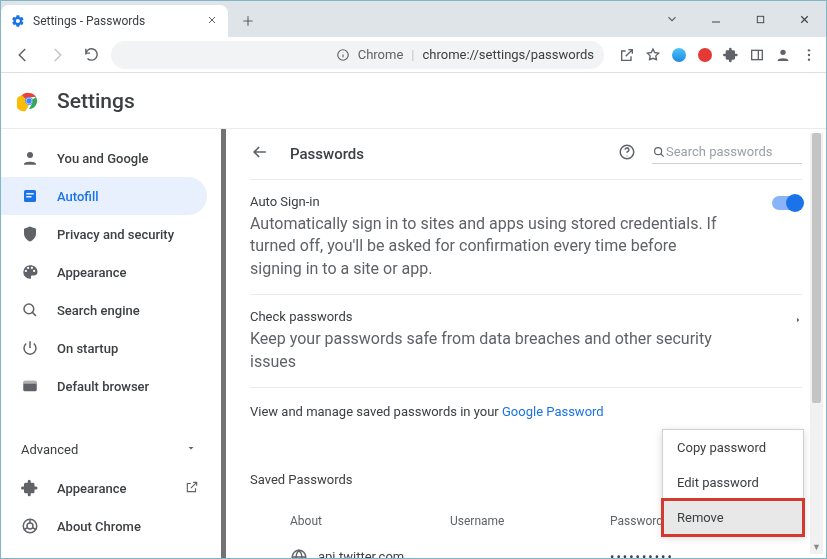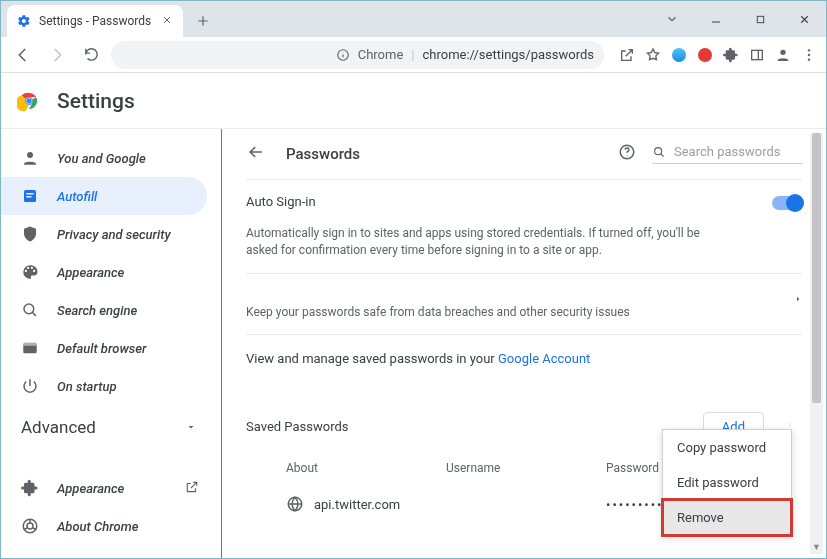--- a/index.html
+++ b/index.html
@@ -1,20 +1,20 @@
 <!DOCTYPE html>
 <html><head>
 <meta charset="utf-8">
 <style>
   * { box-sizing: border-box; margin: 0; padding: 0; font-family: "Segoe UI", Roboto, Arial, sans-serif; }
   body { width: 827px; height: 559px; background: #fff; overflow: hidden; border: 1px solid #7fb8c4; }
 
   
   .title-bar { height: 36px; background: #dfe4e8; display: flex; align-items: flex-end; }
-  .tab { background: #fff; height: 32px; width: 176px; margin-left: 6px; border-radius: 8px 8px 0 0; display: flex; align-items: center; padding: 0 10px; gap: 8px; font-size: 12px; color: #3c4043; }
+  .tab { background: #fff; height: 32px; width: 227px; border-radius: 8px 8px 0 0; display: flex; align-items: center; padding: 0 10px; gap: 8px; font-size: 12px; color: #3c4043; }
   .tab .favi { width: 14px; height: 14px; color: #1a73e8; }
   .tab .close { margin-left: auto; color: #5f6368; }
   .newtab { width: 28px; height: 28px; display:flex; align-items:center; justify-content:center; color:#5f6368; margin-left:6px; margin-bottom:2px; }
   .win-controls { margin-left: auto; display: flex; align-items: center; height: 36px; }
   .win-controls .wc { width: 44px; height: 30px; display:flex; align-items:center; justify-content:center; color:#3c4043; }
   .win-controls .chev { width: 44px; height:30px; display:flex; align-items:center; justify-content:center; color:#5f6368; }
 
   
   .url-bar { height: 36px; background: #fff; border-bottom: 1px solid #e0e0e0; display:flex; align-items:center; padding: 0 8px; gap: 6px; }
   .nav-btn { width: 28px; height: 28px; display:flex; align-items:center; justify-content:center; color:#5f6368; border-radius:50%; }
@@ -32,62 +32,62 @@
   
   .page-header { height: 56px; display:flex; align-items:center; padding: 0 16px; gap:16px; border-bottom:1px solid #ebebeb; }
   .chrome-logo { width:24px; height:24px; }
   .settings-title { font-size:21px; color:#3c4043; font-weight:500; }
   .search-set { margin-left:120px; flex:0 0 540px; height:38px; background:#f1f3f4; border-radius:20px; display:flex; align-items:center; gap:12px; padding:0 16px; color:#5f6368; font-size:14px; }
   .search-set input { border:none; background:transparent; outline:none; font-size:14px; color:#3c4043; flex:1; }
 
   
   .body { display:flex; height: calc(559px - 36px - 36px - 56px - 2px); position:relative; }
   .sidebar { width: 220px; padding-top:10px; }
-  .side-item { height:38px; display:flex; align-items:center; padding-left:20px; gap:18px; font-size:13px; color:#3c4043; border-radius:0 20px 20px 0; margin-right:14px; position:relative;font-style:italic; }
+  .side-item { height:38px; display:flex; align-items:center; padding-left:20px; gap:18px; font-size:13px; color:#3c4043; border-radius:0 20px 20px 0; margin-right:14px; position:relative; }
   .side-item.active { background:#e8f0fe; color:#1a73e8; }
   .side-item.active .side-ic { color:#1a73e8; }
   .side-item.bold { font-weight:500; }
   .side-ic { width:18px; height:18px; color:#5f6368; display:flex; align-items:center; justify-content:center; }
   .side-ic svg { width:18px; height:18px; }
   .side-item .ext-link { margin-left:auto; margin-right:8px; color:#5f6368; }
   .sidebar-gap { height:12px; }
-  .adv { padding-left:20px; padding-right:24px; height:40px; display:flex; align-items:flex-start; font-size:17px; color:#3c4043; }
+  .adv { padding-left:20px; padding-right:24px; height:40px; display:flex; align-items:flex-end; font-size:13px; color:#3c4043; }
   .adv .caret { margin-left:auto; color:#5f6368; }
 
   
-  .main { flex:1; background:#fff; border-left:1px solid #737373; padding: 0 24px 12px 24px; overflow:hidden; position:relative; }
+  .main { flex:1; background:#fff; border-left:5px solid #737373; padding: 0 24px 12px 24px; overflow:hidden; position:relative; }
   .section-head { height:50px; display:flex; align-items:center; gap:20px; }
   .back-arrow { color:#5f6368; }
   .sec-title { font-size:15px; font-weight:500; color:#3c4043; }
   .head-right { margin-left:auto; display:flex; align-items:center; gap:16px; color:#5f6368; }
-  .search-passwords { display:flex; align-items:center; gap:8px; font-size:13px; color:#9aa0a6; border-bottom:1px solid #cfcfcf; width:150px; padding-bottom:4px; }
+  .search-passwords { display:flex; align-items:center; font-size:13px; color:#9aa0a6; border-bottom:1px solid #cfcfcf; width:150px; padding-bottom:4px; }
   .setting-row { padding: 14px 0; border-top:1px solid #ebebeb; display:flex; align-items:flex-start; }
   .row-text { flex:1; }
   .row-title { font-size:13px; color:#3c4043; }
-  .row-desc { font-size:12px; color:#5f6368; margin-top:16px; line-height:1.4; max-width:480px; }
+  .row-desc { font-size:16px; color:#5f6368; margin-top:4px; line-height:1.4; max-width:480px; }
   .toggle { width:30px; height:14px; background:#8ab4f8; border-radius:7px; position:relative; margin-top:2px; }
   .toggle::after { content:""; position:absolute; right:-2px; top:-2px; width:18px; height:18px; background:#1a73e8; border-radius:50%; }
   .chevron-r { color:#5f6368; margin-top:2px; }
   .info-row { padding:16px 0; border-top:1px solid #ebebeb; font-size:13px; color:#3c4043; }
   .info-row a { color:#1a73e8; text-decoration:none; }
   .saved-head { display:flex; align-items:center; padding:30px 0 12px; font-size:13px; color:#3c4043; }
   .add-btn { margin-left:auto; border:1px solid #dadce0; padding:6px 18px; border-radius:4px; color:#1a73e8; font-size:13px; background:#fff; }
   .more-btn { margin-left:14px; color:#5f6368; width:24px; text-align:center; }
   .table-head { display:flex; font-size:12px; color:#5f6368; padding: 8px 0 8px 40px; }
   .col-site { width:160px; }
   .col-user { width:160px; }
   .col-pass { flex:1; }
   .table-row { display:flex; align-items:center; padding: 12px 0 12px 40px; font-size:13px; color:#3c4043; }
   .site-col { width:160px; display:flex; align-items:center; gap:10px; }
   .site-ic { width:18px; height:18px; color:#5f6368; }
   .user-col { width:160px; }
   .pass-col { flex:1; letter-spacing:2px; }
 
   
-  .ctx-menu { position:absolute; right:34px; top:300px; width:130px; background:#fff; border:1px solid #d0d0d0; box-shadow:0 2px 8px rgba(0,0,0,0.15); font-size:13px; color:#3c4043; z-index:10; }
+  .ctx-menu { position:absolute; right:22px; top:300px; width:142px; background:#fff; border:1px solid #d0d0d0; box-shadow:0 2px 8px rgba(0,0,0,0.15); font-size:13px; color:#3c4043; z-index:10; }
   .ctx-item { padding:10px 14px; }
   .ctx-item.hl { background:#e8e8e8; outline:3px solid #d23a2f; outline-offset:-1px; }
 
   
   .scroll { position:absolute; right:3px; top:4px; bottom:4px; width:13px; background:#f1f1f1; }
   .scroll .thumb { position:absolute; top:0; height:270px; left:2px; right:2px; background:#c4c4c4; border-radius:2px; }
   .scroll .arr { position:absolute; left:0; right:0; height:14px; display:flex; align-items:center; justify-content:center; color:#8a8a8a; font-size:9px; }
   .scroll .arr.up { top:0; }
   .scroll .arr.dn { bottom:0; }
 </style>
@@ -264,34 +264,34 @@
       <span class="side-ic">
           <svg viewBox="0 0 24 24" stroke="currentColor" stroke-width="2" fill="none">
             <circle cx="10.5" cy="10.5" r="6.5"></circle>
             <path d="M20 20l-4.8-4.8"></path>
           </svg>
         </span>
       <span>Search engine</span>
     </div>
     <div class="side-item bold">
       <span class="side-ic">
+          <svg viewBox="0 0 24 24" stroke="currentColor" stroke-width="2" fill="none">
+            <path d="M12 3v9M7 6a8 8 0 1 0 10 0"></path>
+          </svg>
+        </span>
+      <span>On startup</span>
+    </div>
+    <div class="side-item bold">
+      <span class="side-ic">
           <svg viewBox="0 0 24 24" fill="currentColor">
             <rect x="3" y="5" width="18" height="14" rx="2"></rect>
             <rect x="3" y="5" width="18" height="4" fill="#fff" opacity="0.5"></rect>
           </svg>
         </span>
       <span>Default browser</span>
-    </div>
-    <div class="side-item bold">
-      <span class="side-ic">
-          <svg viewBox="0 0 24 24" stroke="currentColor" stroke-width="2" fill="none">
-            <path d="M12 3v9M7 6a8 8 0 1 0 10 0"></path>
-          </svg>
-        </span>
-      <span>On startup</span>
     </div>
     <div class="sidebar-gap"></div>
     <div class="adv">
       <span>Advanced</span>
       <span class="caret"><svg width="12" height="12" viewBox="0 0 24 24" fill="currentColor">
             <path d="M7 10l5 5 5-5z"></path>
           </svg></span>
     </div>
     <div class="sidebar-gap"></div>
     <div class="side-item bold">
@@ -342,29 +342,30 @@
     <div class="setting-row">
       <div class="row-text">
         <div class="row-title">Auto Sign-in</div>
         <div class="row-desc">Automatically sign in to sites and apps using stored credentials. If turned off, you'll be asked for confirmation every time before signing in to a site or app.</div>
       </div>
       <div class="toggle"></div>
     </div>
 
     <div class="setting-row">
       <div class="row-text">
+        <div class="row-title">Check passwords</div>
         <div class="row-desc">Keep your passwords safe from data breaches and other security issues</div>
       </div>
       <span class="chevron-r"><svg width="8" height="12" viewBox="0 0 24 24" fill="currentColor">
             <path d="M9 5l7 7-7 7z"></path>
           </svg></span>
     </div>
 
     <div class="info-row">
-      <span>View and manage saved passwords in your </span><a href="#">Google Account</a>
+      <span>View and manage saved passwords in your </span><a href="#">Google Password</a>
     </div>
 
     <div class="saved-head">
       <span>Saved Passwords</span>
       <button class="add-btn">Add</button>
       <span class="more-btn"><svg width="4" height="16" viewBox="0 0 24 24" fill="currentColor">
             <circle cx="12" cy="5" r="2"></circle>
             <circle cx="12" cy="12" r="2"></circle>
             <circle cx="12" cy="19" r="2"></circle>
           </svg></span>

